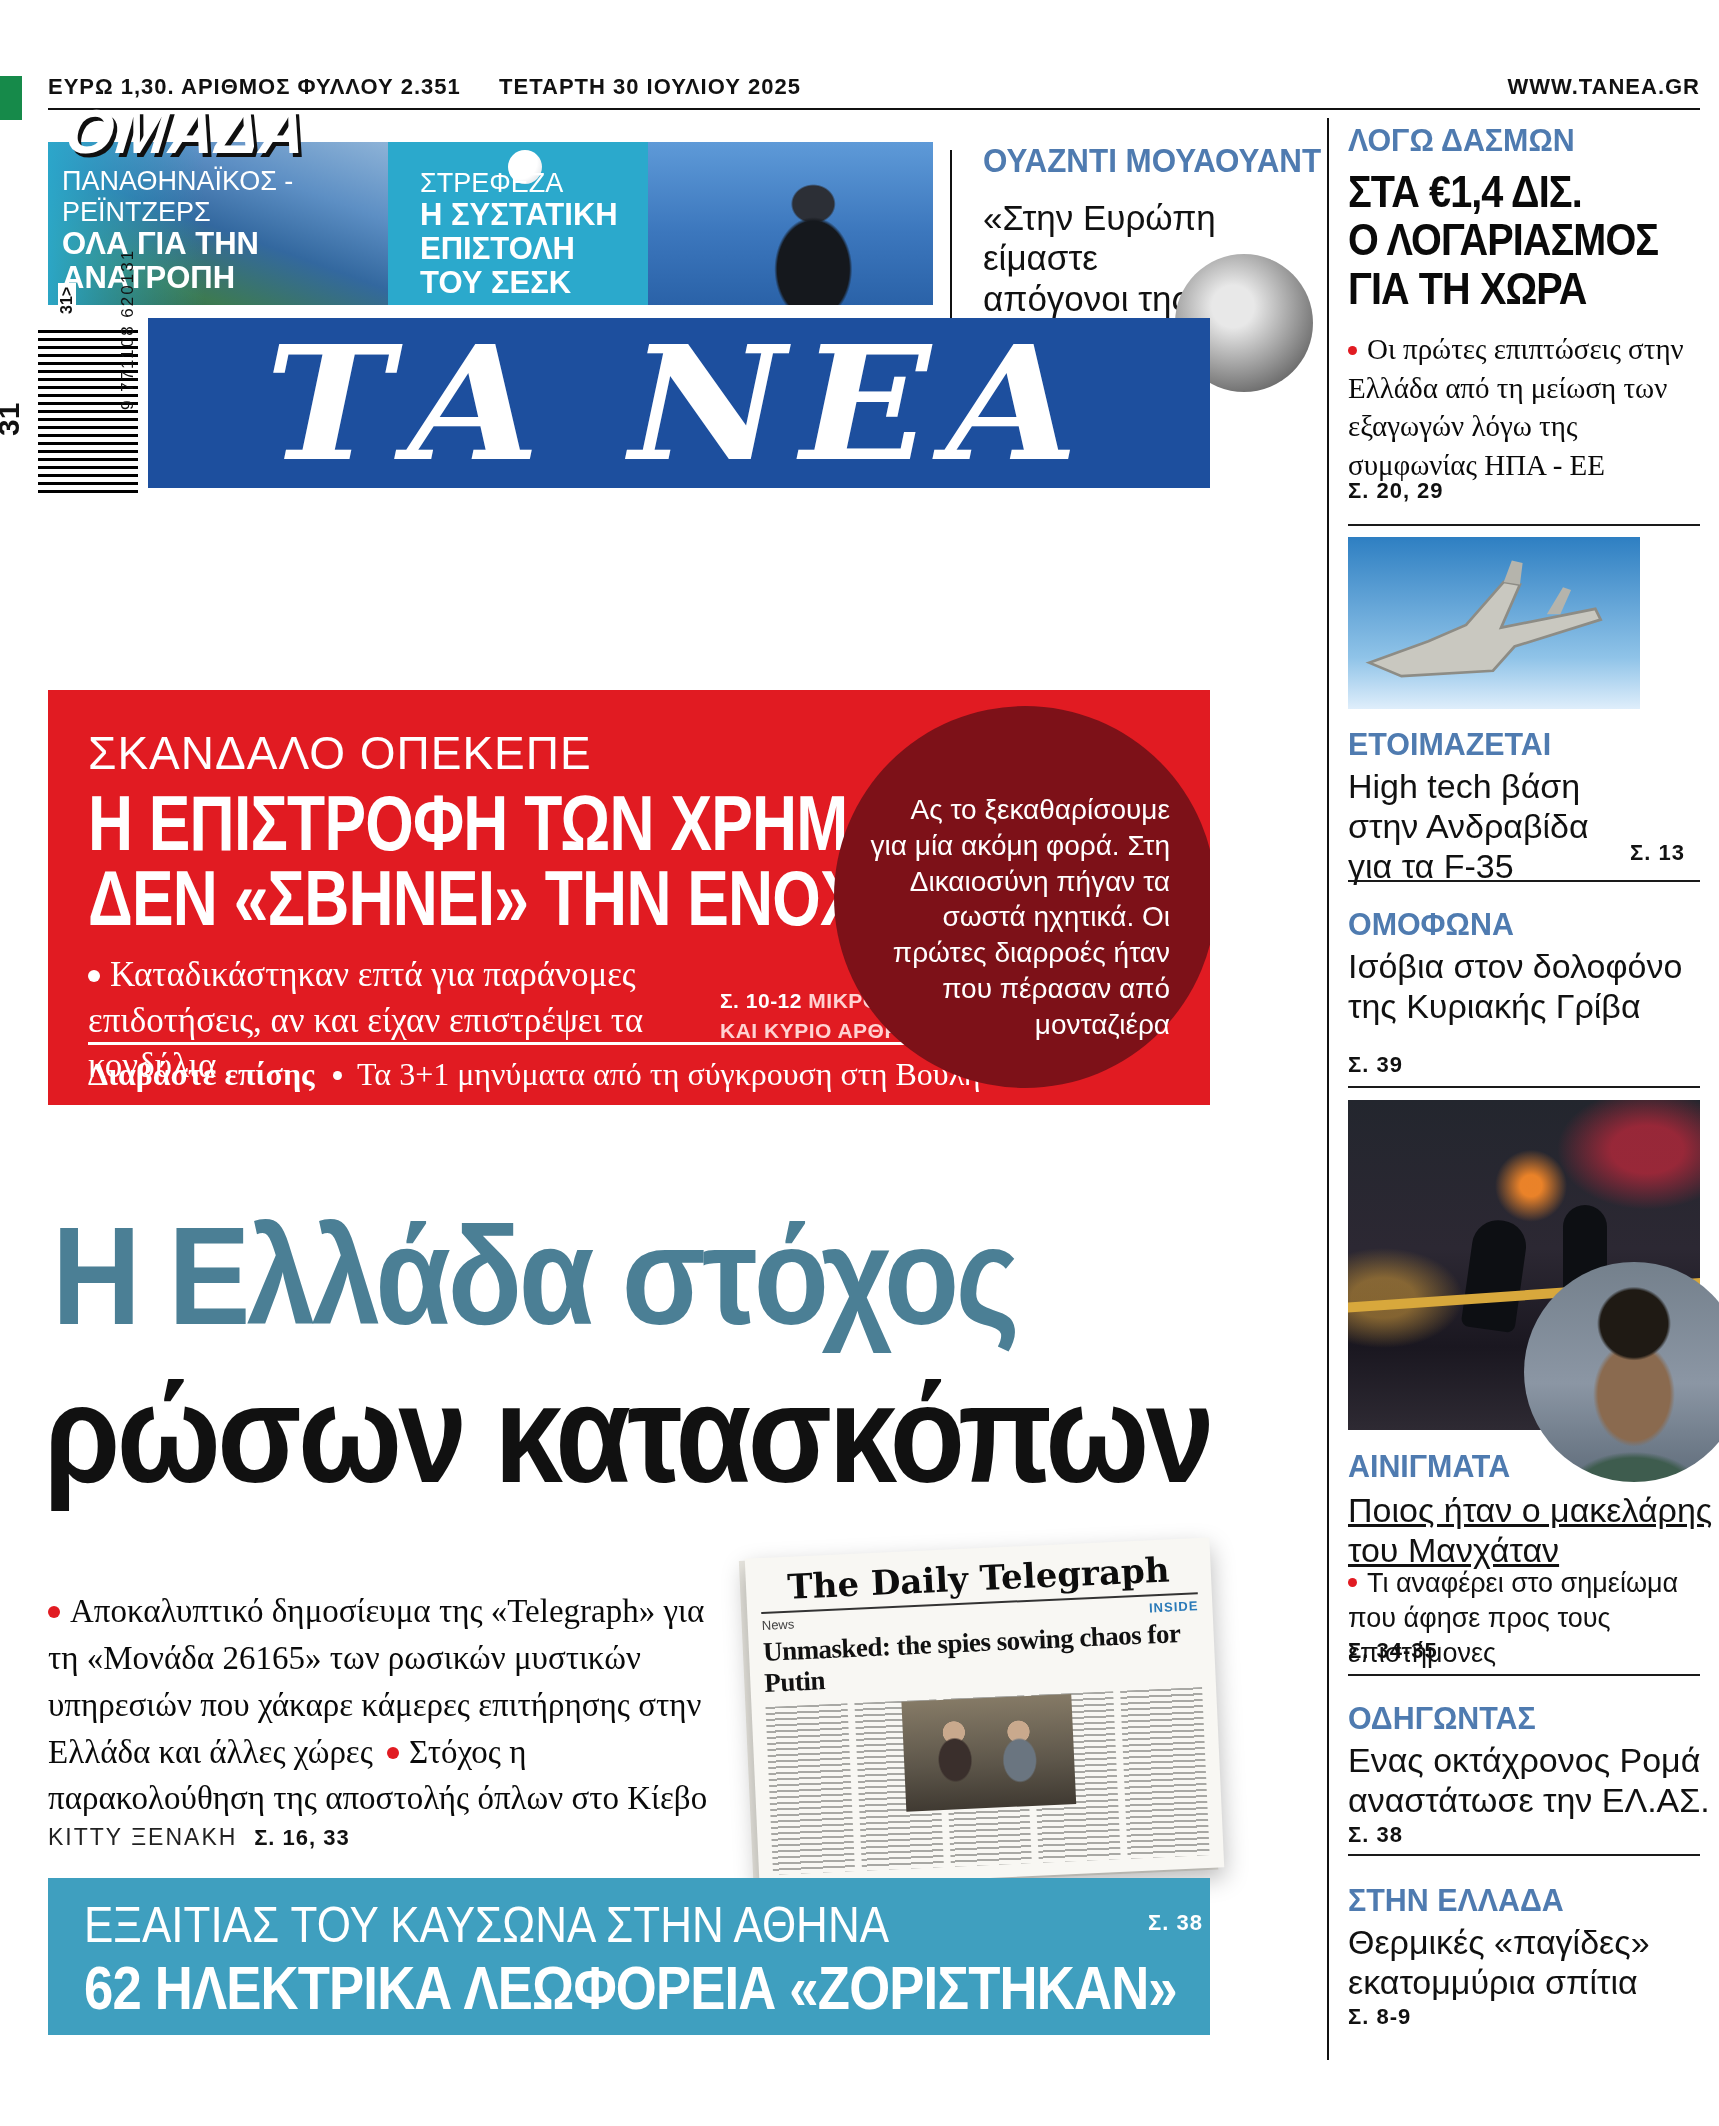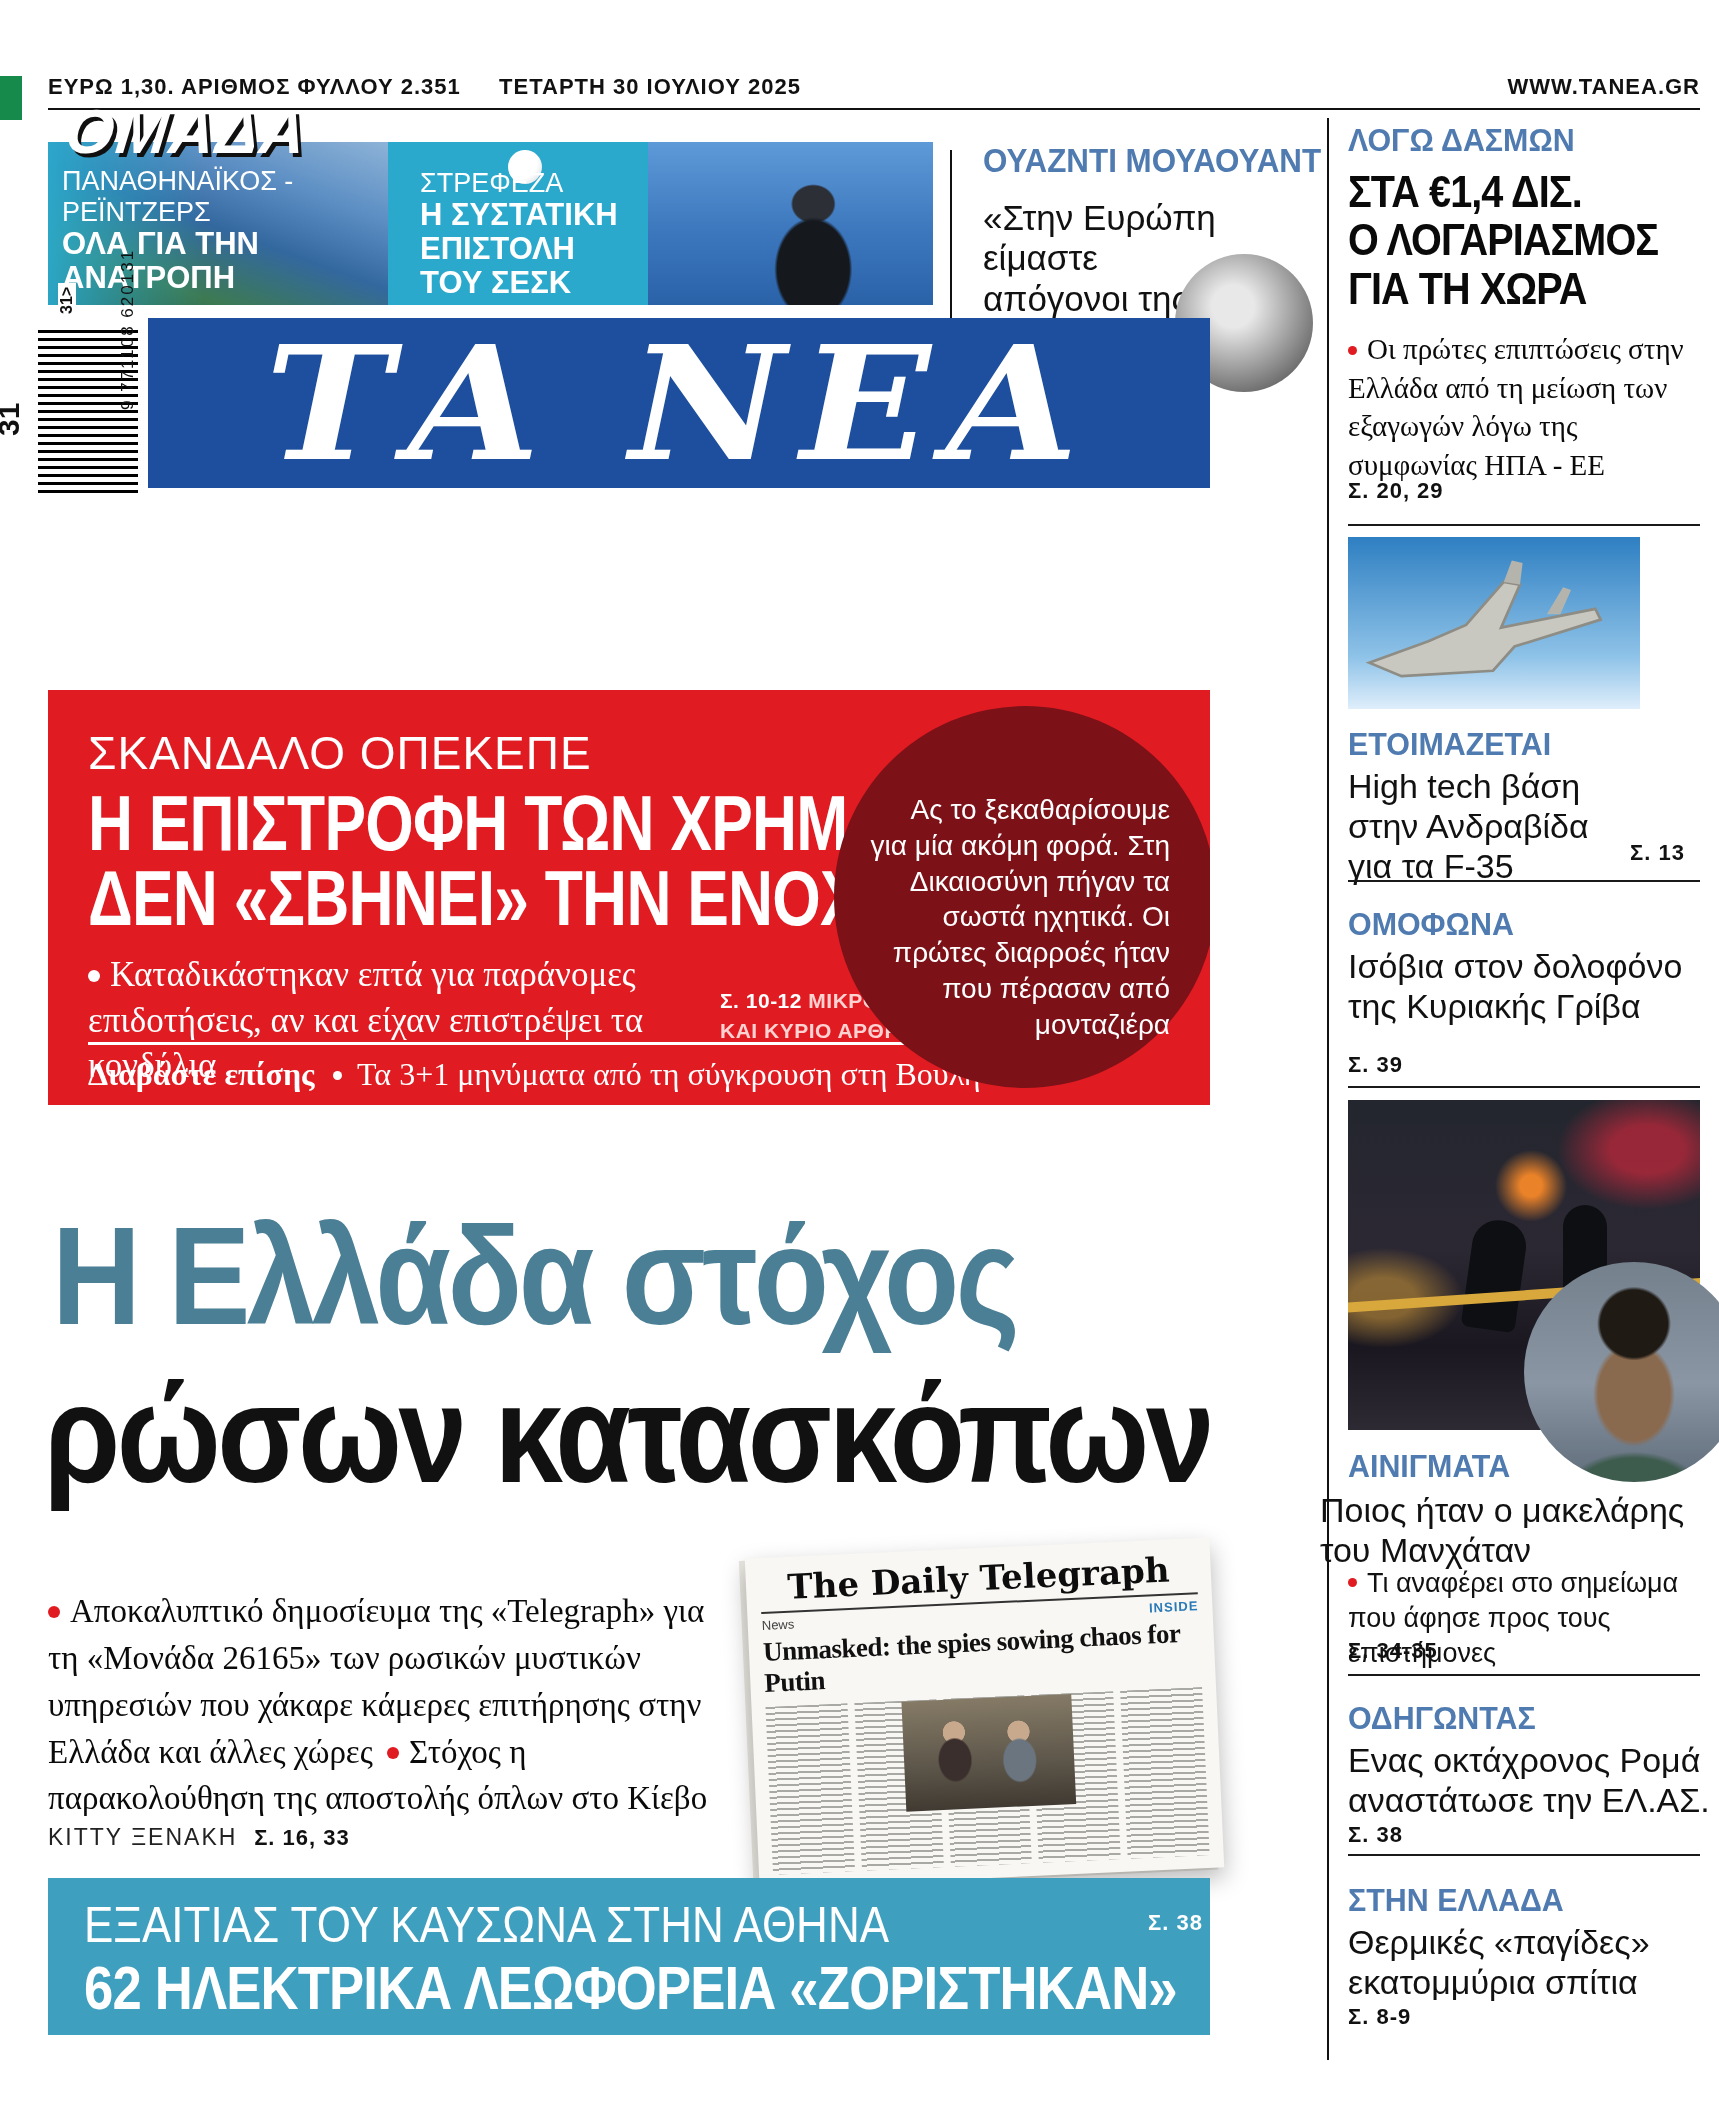--- a/index.html
+++ b/index.html
@@ -288,21 +288,21 @@
   </div>
   <div class="abs" style="left:1524px;top:1262px;width:220px;height:220px;border-radius:50%;overflow:hidden;
               background:
       radial-gradient(circle 56px at 50% 28%, #1f1a14 0 60%, transparent 66%),
       radial-gradient(ellipse 62px 80px at 50% 60%, #8a6a4f 0 58%, transparent 66%),
       radial-gradient(ellipse 100px 62px at 50% 106%, #3e5c4e 0 60%, transparent 70%),
       linear-gradient(180deg,#74808c 0%,#8b96a4 55%,#5f6c7a 100%);"></div>
   <div class="abs rail-kick" style="left:1348px;top:1448px;">
     <span class="sqz95">ΑΙΝΙΓΜΑΤΑ</span>
   </div>
-  <div class="abs rail-title" style="left:1320px;top:1490px;">
+  <div class="abs rail-title" style="left:1348px;top:1490px;text-decoration:underline;">
       <div>Ποιος ήταν ο μακελάρης</div>
       <div>του Μανχάταν</div>
     </div>
   <div class="abs rail-body-sans" style="left:1348px;top:1566px;width:350px;">
     <span class="dot small"></span><span>Τι αναφέρει στο σημείωμα που άφησε προς τους επιστήμονες</span>
   </div>
   <div class="abs pref" style="left:1348px;top:1638px;">Σ. 34-35</div>
   <div class="sep" style="top:1674px;"></div>
 
   <div class="abs rail-kick" style="left:1348px;top:1700px;">

